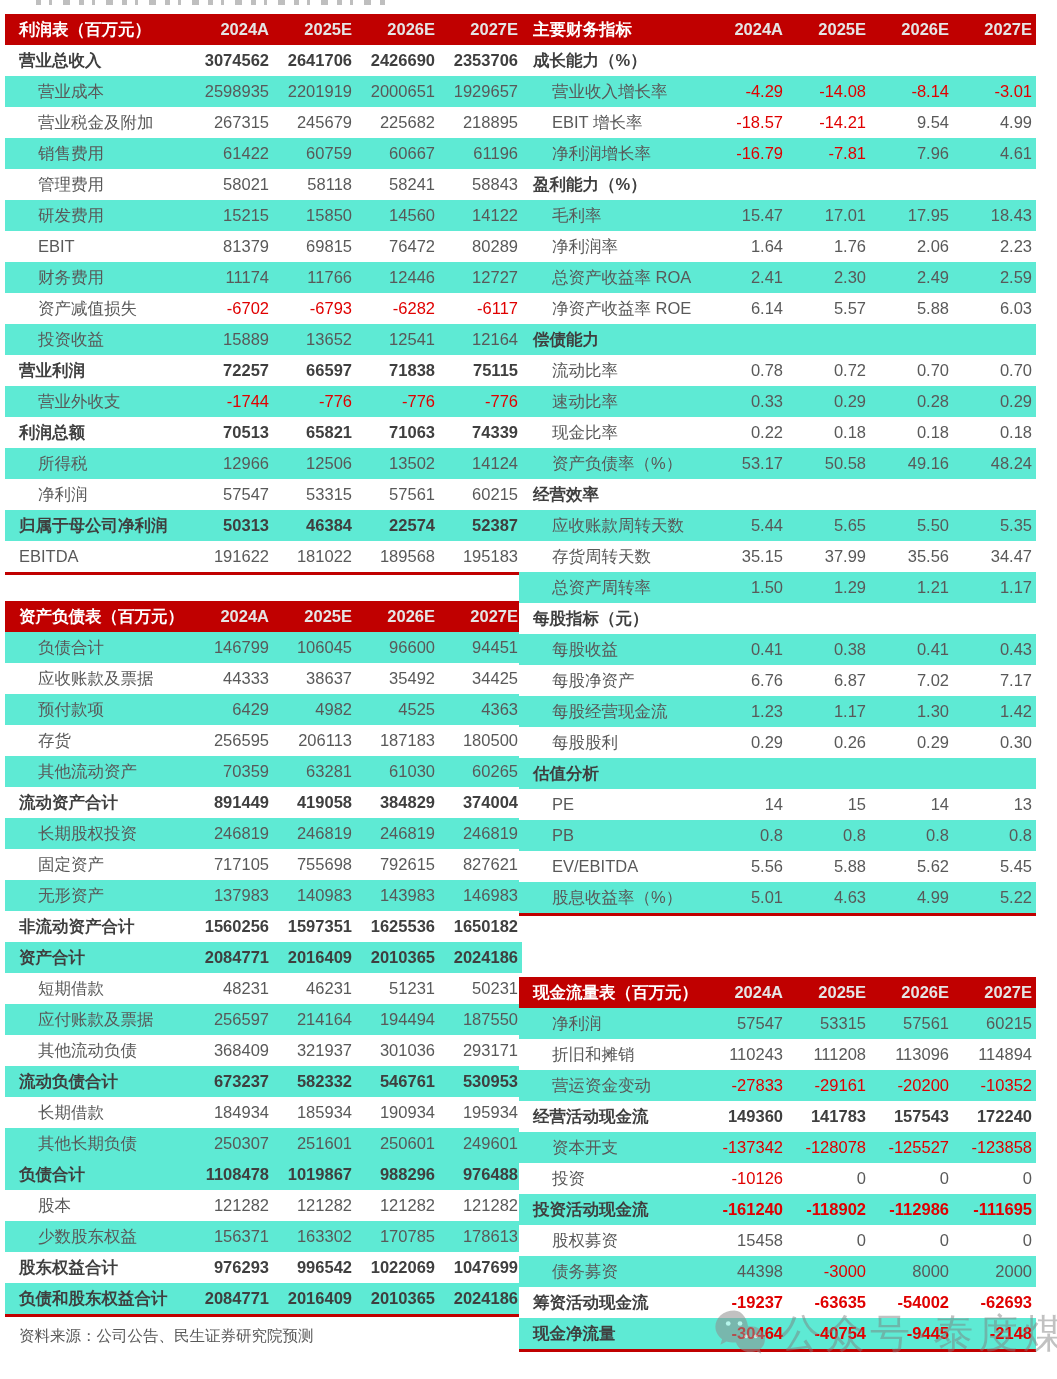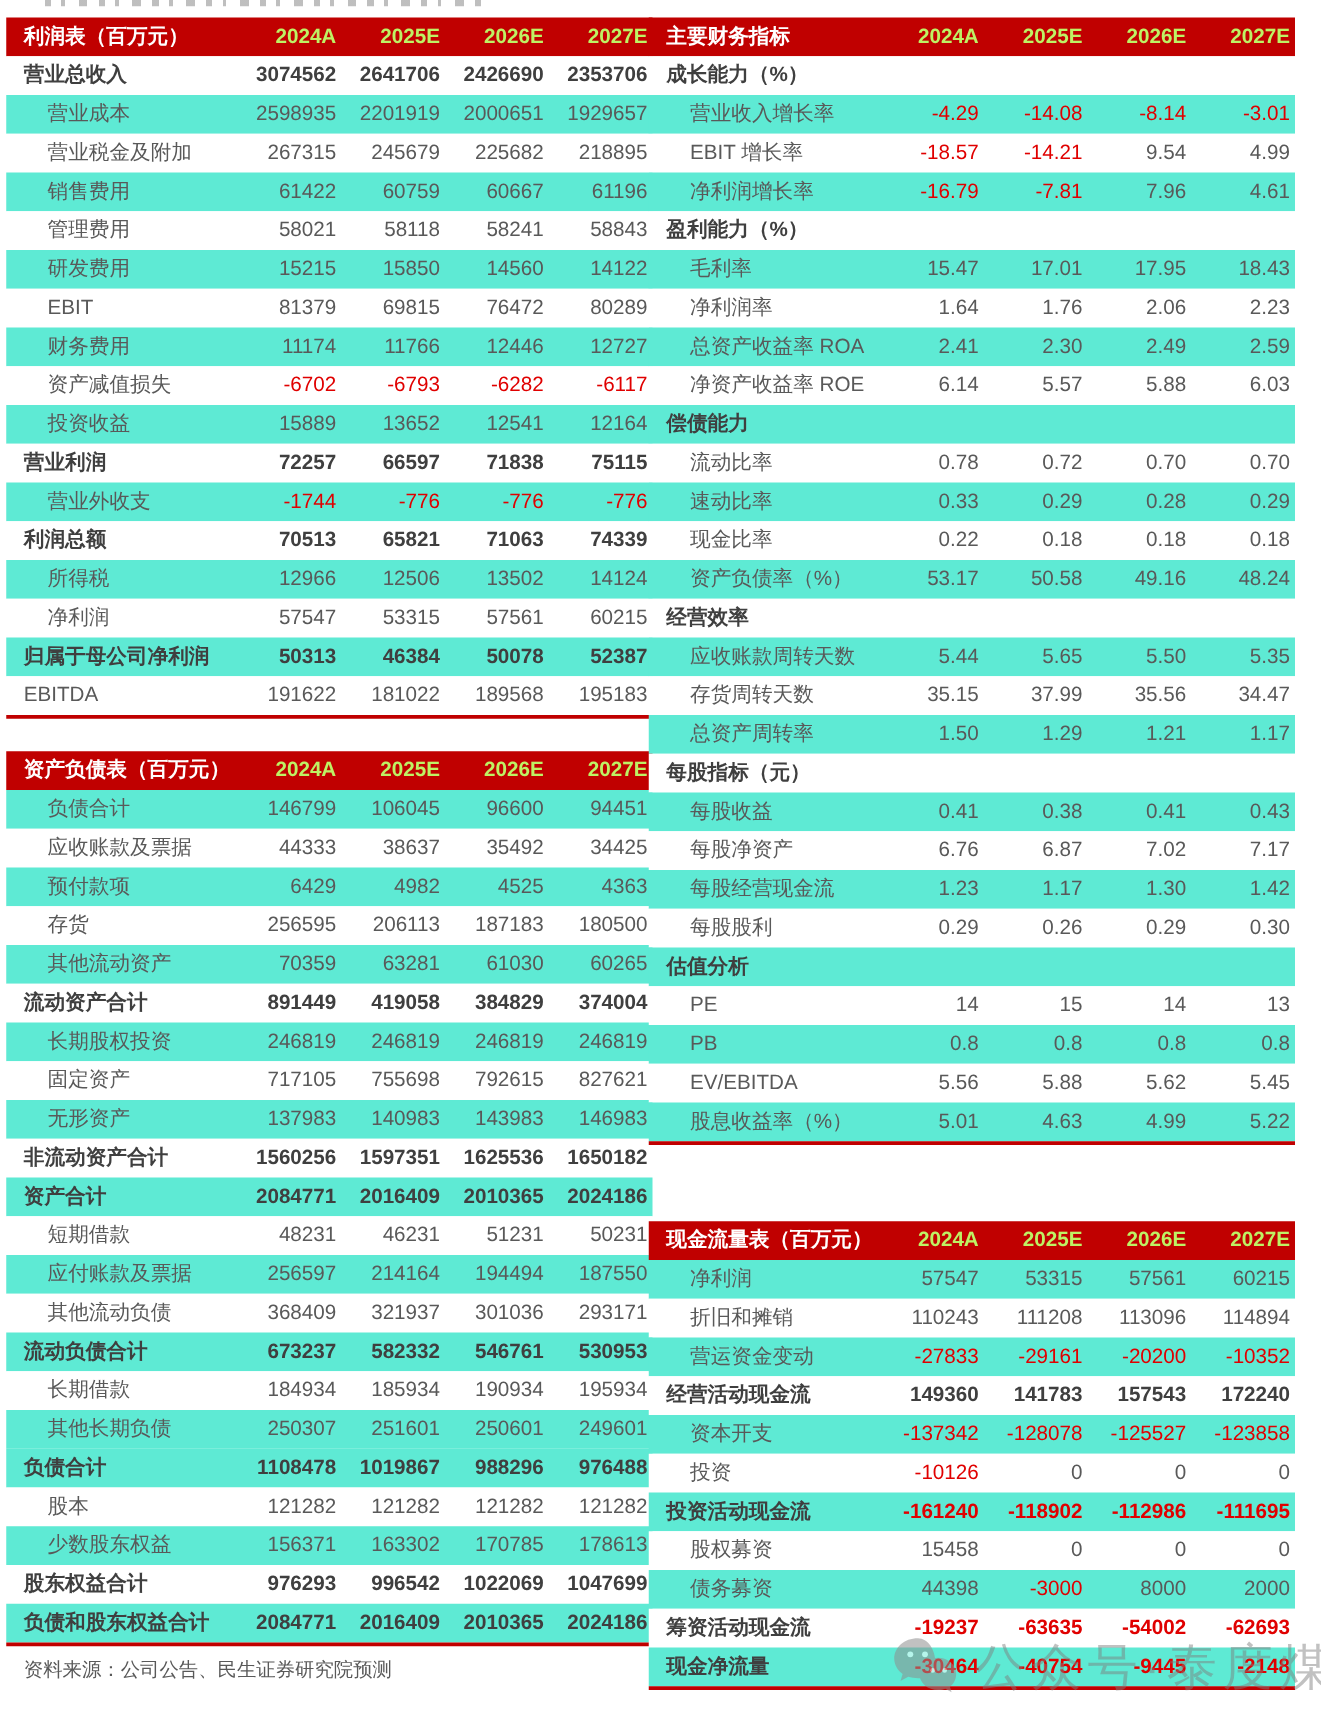--- a/index.html
+++ b/index.html
@@ -28,21 +28,21 @@
     font-size:16.5px;color:#595959;background:#fff;
   }
   .row.stripe{background:#5eead4;}
   .row.header{background:#C00000;color:#ffffff;font-weight:bold;}
   .row.bold{font-weight:bold;color:#3F3F3F;}
   .cell{line-height:31px;white-space:nowrap;overflow:visible;}
   .cell.label{padding-left:14px;text-align:left;}
   .cell.label.indent{padding-left:33px;}
   .cell.num{text-align:right;padding-right:4px;font-variant-numeric:tabular-nums;}
   .cell.num.neg{color:#E00000;}
-  .row.header .cell.num{color:#bef264;}
+  .row.header .cell.num{color:#e5e5e5;}
   .rule{height:3px;background:#C00000;width:100%;}
   .tbl-gap{height:26px;}
   .tbl-gap-right{height:61px;}
 
   .source{margin-top:9px;padding-left:2px;font-size:15.5px;color:#595959;margin-left:12px;}
 
   .watermark{
     position:absolute;left:712px;top:1303px;height:60px;
     display:flex;align-items:center;gap:12px;z-index:5;pointer-events:none;
   }
@@ -169,21 +169,21 @@
           <div class="cell label indent">净利润</div>
           <div class="cell num">57547</div>
           <div class="cell num">53315</div>
           <div class="cell num">57561</div>
           <div class="cell num">60215</div>
         </div>
         <div class="row stripe bold">
           <div class="cell label">归属于母公司净利润</div>
           <div class="cell num">50313</div>
           <div class="cell num">46384</div>
-          <div class="cell num">50078</div>
+          <div class="cell num">22574</div>
           <div class="cell num">52387</div>
         </div>
         <div class="row">
           <div class="cell label">EBITDA</div>
           <div class="cell num">191622</div>
           <div class="cell num">181022</div>
           <div class="cell num">189568</div>
           <div class="cell num">195183</div>
         </div>
       </div>

